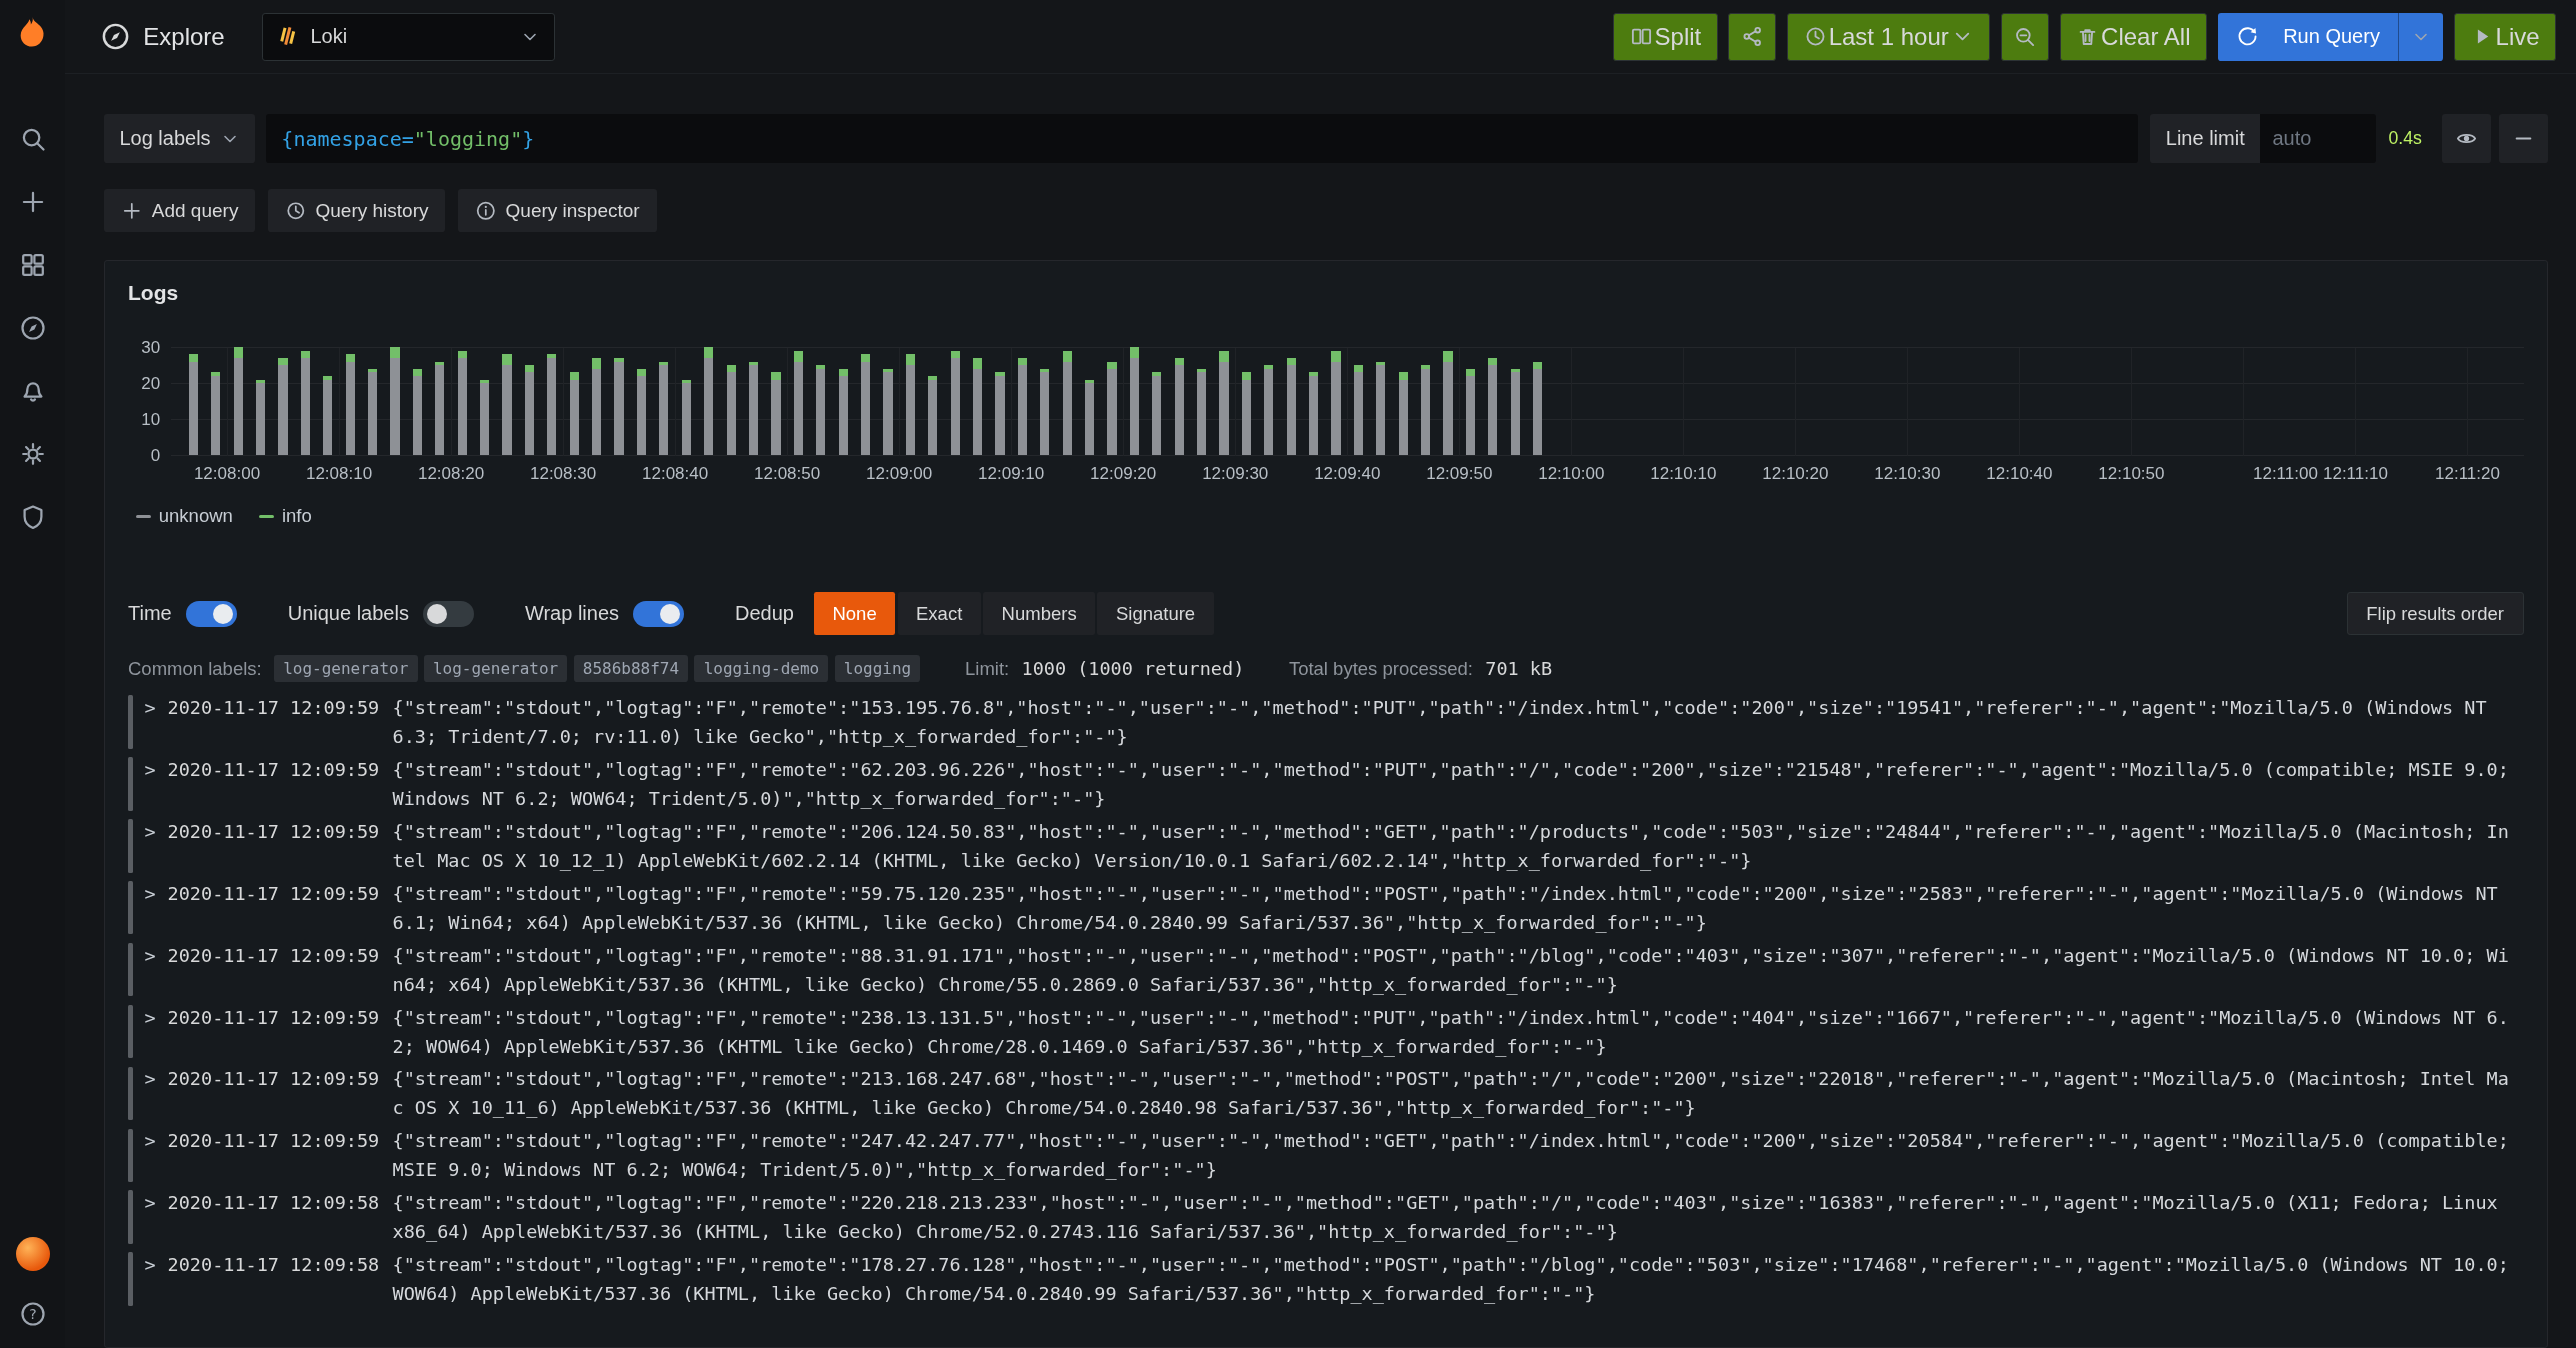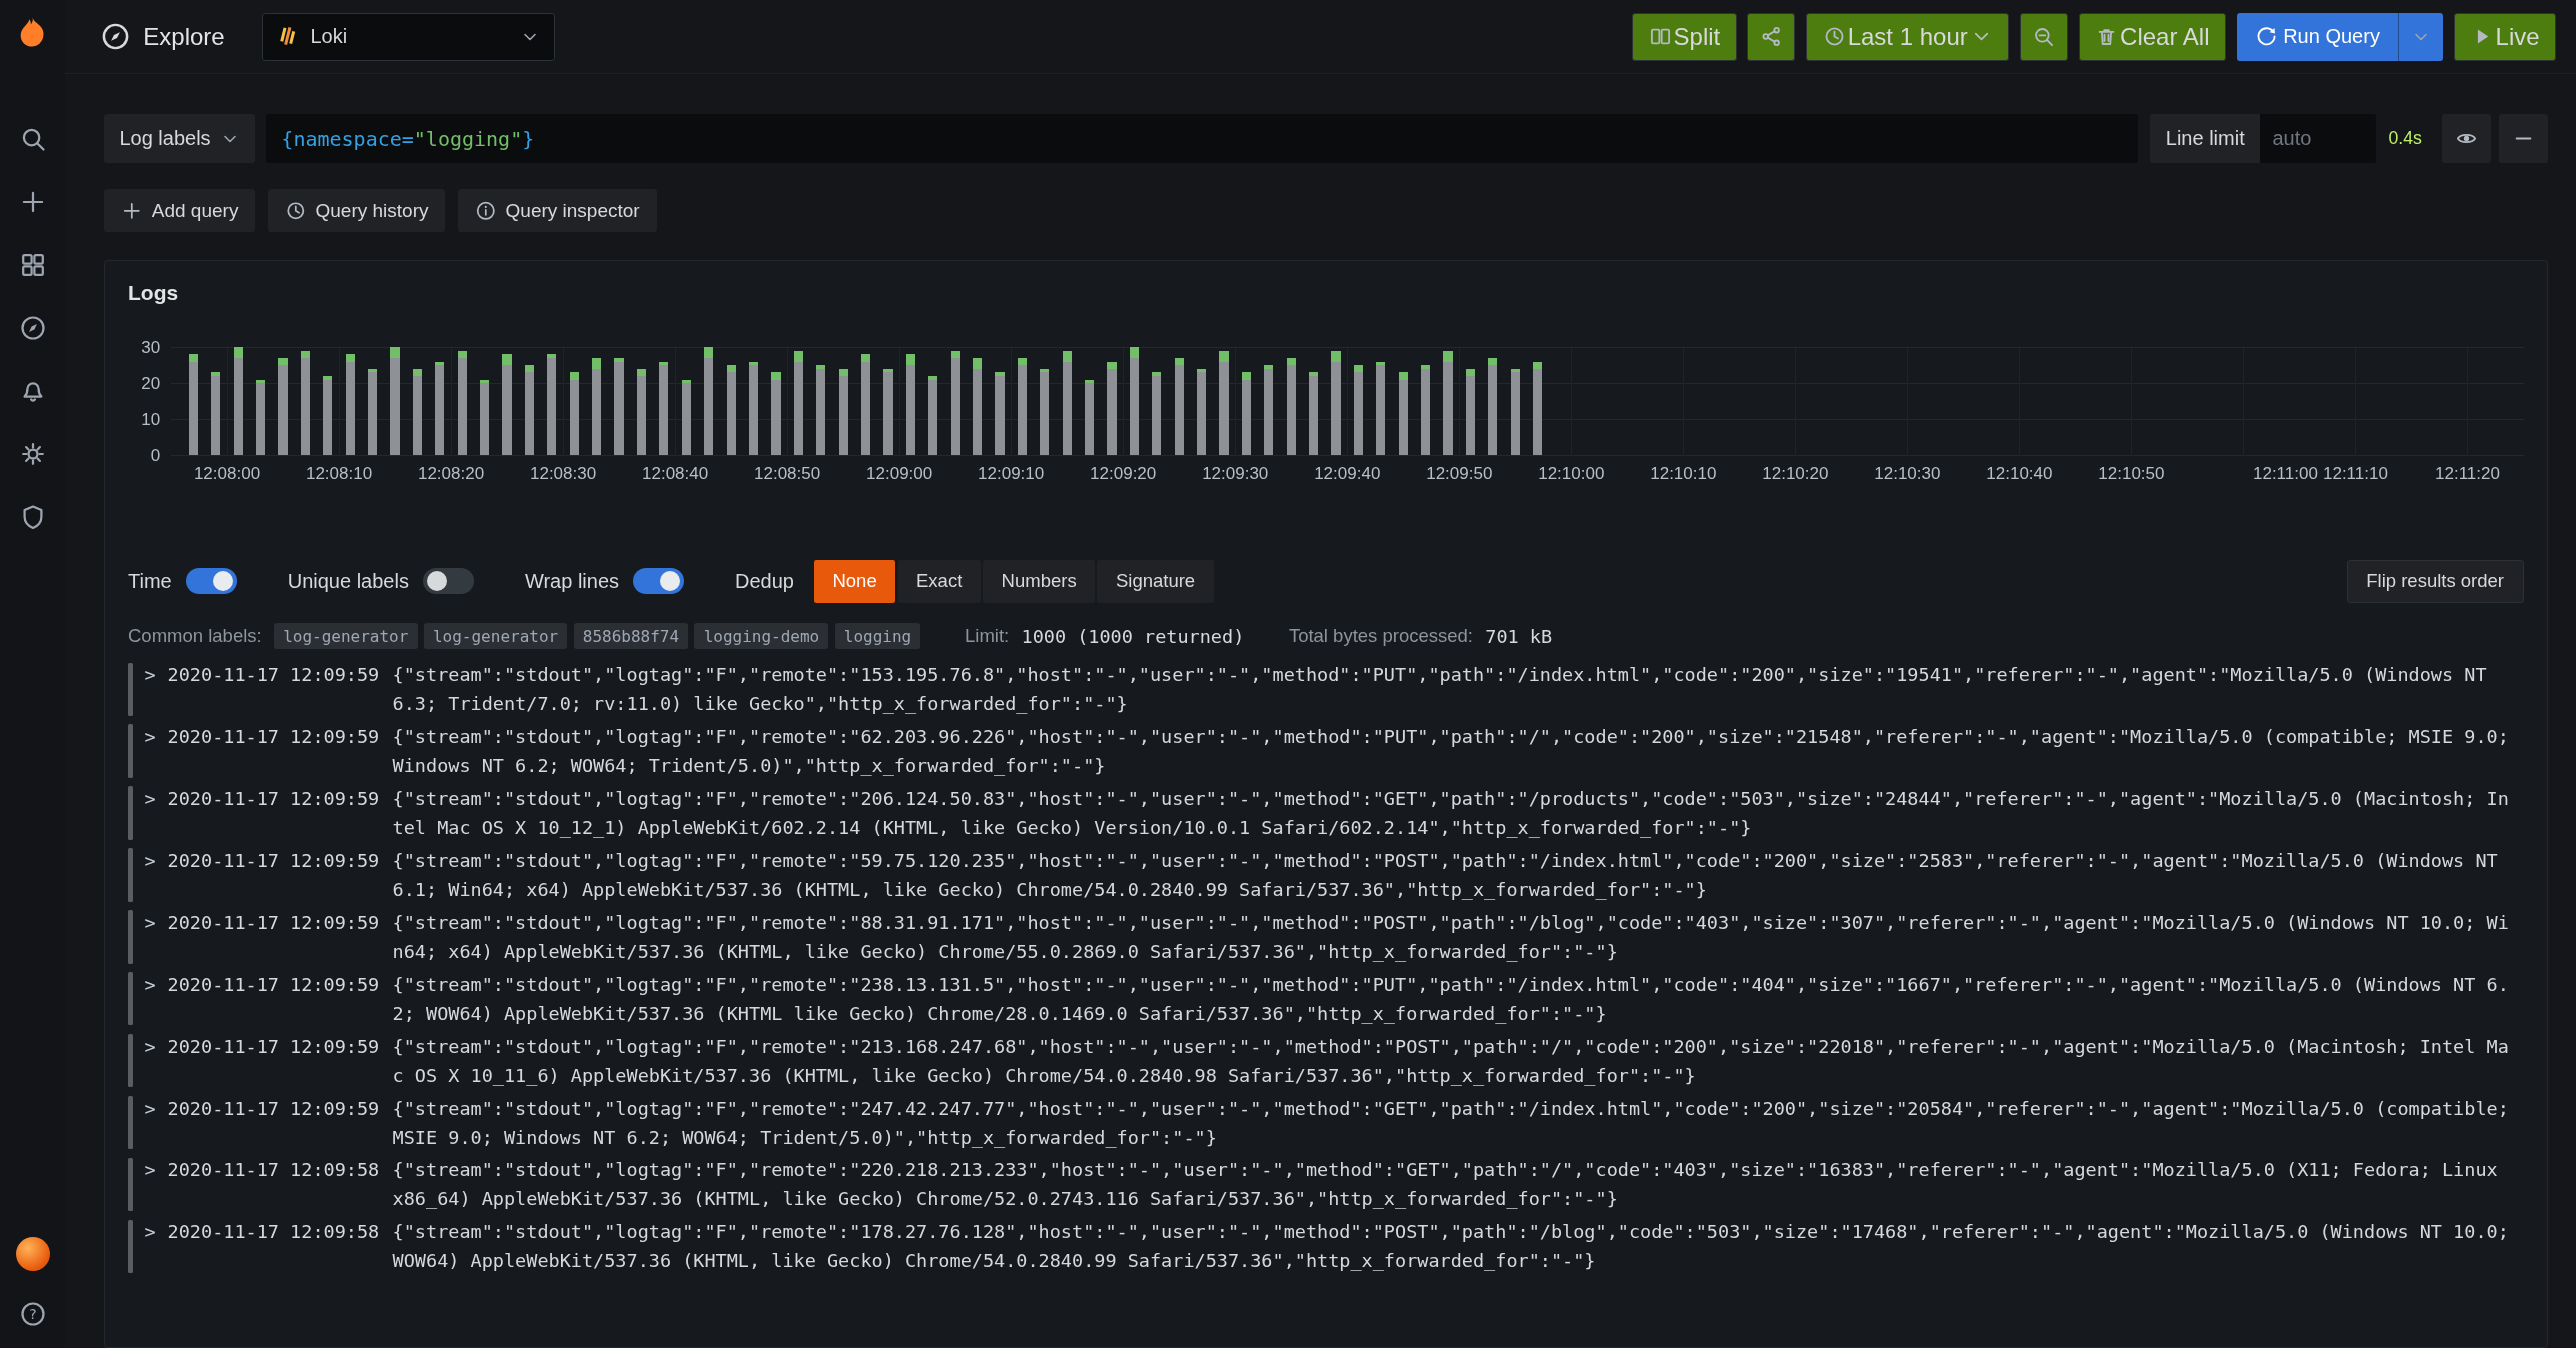--- a/index.html
+++ b/index.html
@@ -45,21 +45,21 @@
   .nav-btn {
     height:48px; background:#4d7c0f; border:0.8px solid #2c3235; border-radius:3.1px;
     color:#d8d9da; font-size:24px; font-family:inherit; display:flex; align-items:center;
     gap:2px; padding:0 15.4px; cursor:pointer;
   }
   .nav-btn svg { width:23px; height:23px; color:#b4bac2; }
   .icon-only { width:48px; justify-content:center; padding:0; }
   .run-query { display:flex; border-radius:3.1px; overflow:hidden; }
   .run-query .rq-main {
     height:48px; background:#3274d9; border:none; color:#fff; font-weight:500;
-    font-size:20px; font-family:inherit; display:flex; align-items:center; gap:5px;
+    font-size:20px; font-family:inherit; display:flex; align-items:center; gap:24px;
     padding:0 18.5px; cursor:pointer;
   }
   .run-query .rq-main svg { color:#fff; width:23px; height:23px; }
   .run-query .rq-caret {
     width:45px; height:48px; background:#3274d9; border:none;
     border-left:0.8px solid rgba(0,0,0,.35); display:flex; align-items:center;
     justify-content:center; cursor:pointer; color:#fff;
   }
 
   
@@ -622,20 +622,30 @@
             <div class="xtick" style="left: 64.2857%;">12:10:10</div>
             <div class="xtick" style="left: 69.0476%;">12:10:20</div>
             <div class="xtick" style="left: 73.8095%;">12:10:30</div>
             <div class="xtick" style="left: 78.5714%;">12:10:40</div>
             <div class="xtick" style="left: 83.3333%;">12:10:50</div>
             <div class="xtick" style="left: 88.0952%; margin-left: 42px;">12:11:00</div>
             <div class="xtick" style="left: 92.8571%;">12:11:10</div>
             <div class="xtick" style="left: 97.619%;">12:11:20</div>
           </div>
 
+        <div class="legend">
+            <div class="legend-item">
+              <span class="legend-dash" style="background: rgb(142, 145, 150);"></span>
+              <span class="legend-label">unknown</span>
+            </div>
+            <div class="legend-item">
+              <span class="legend-dash" style="background: rgb(115, 191, 105);"></span>
+              <span class="legend-label">info</span>
+            </div>
+          </div>
 
         <div class="controls">
           <div class="ctl-group">
             <span class="ctl-label">Time</span>
             <div class="toggle on">
                 <div class="knob"></div>
               </div>
           </div>
           <div class="ctl-group">
             <span class="ctl-label">Unique labels</span>

